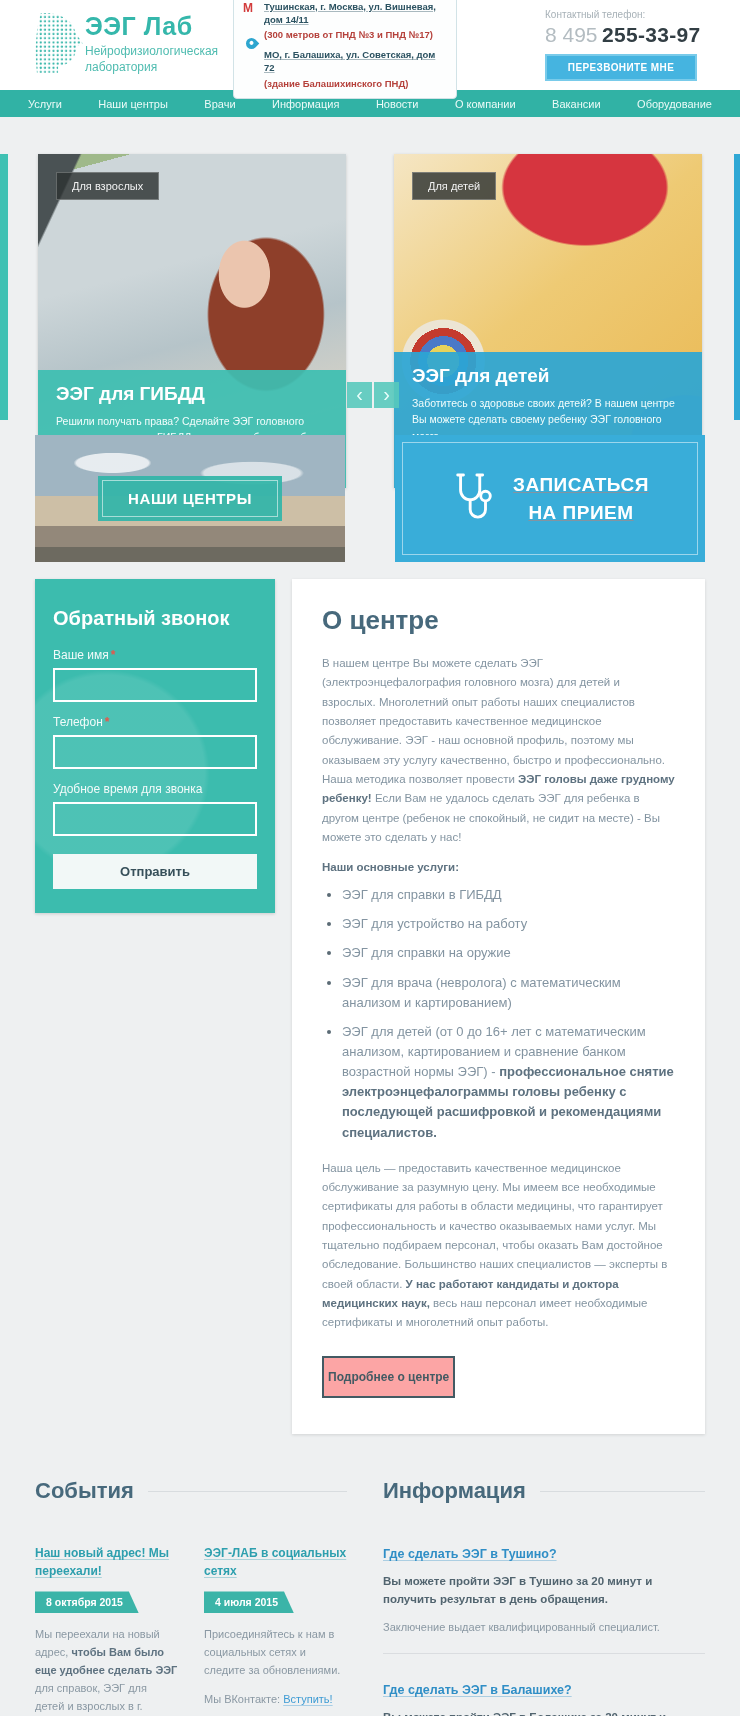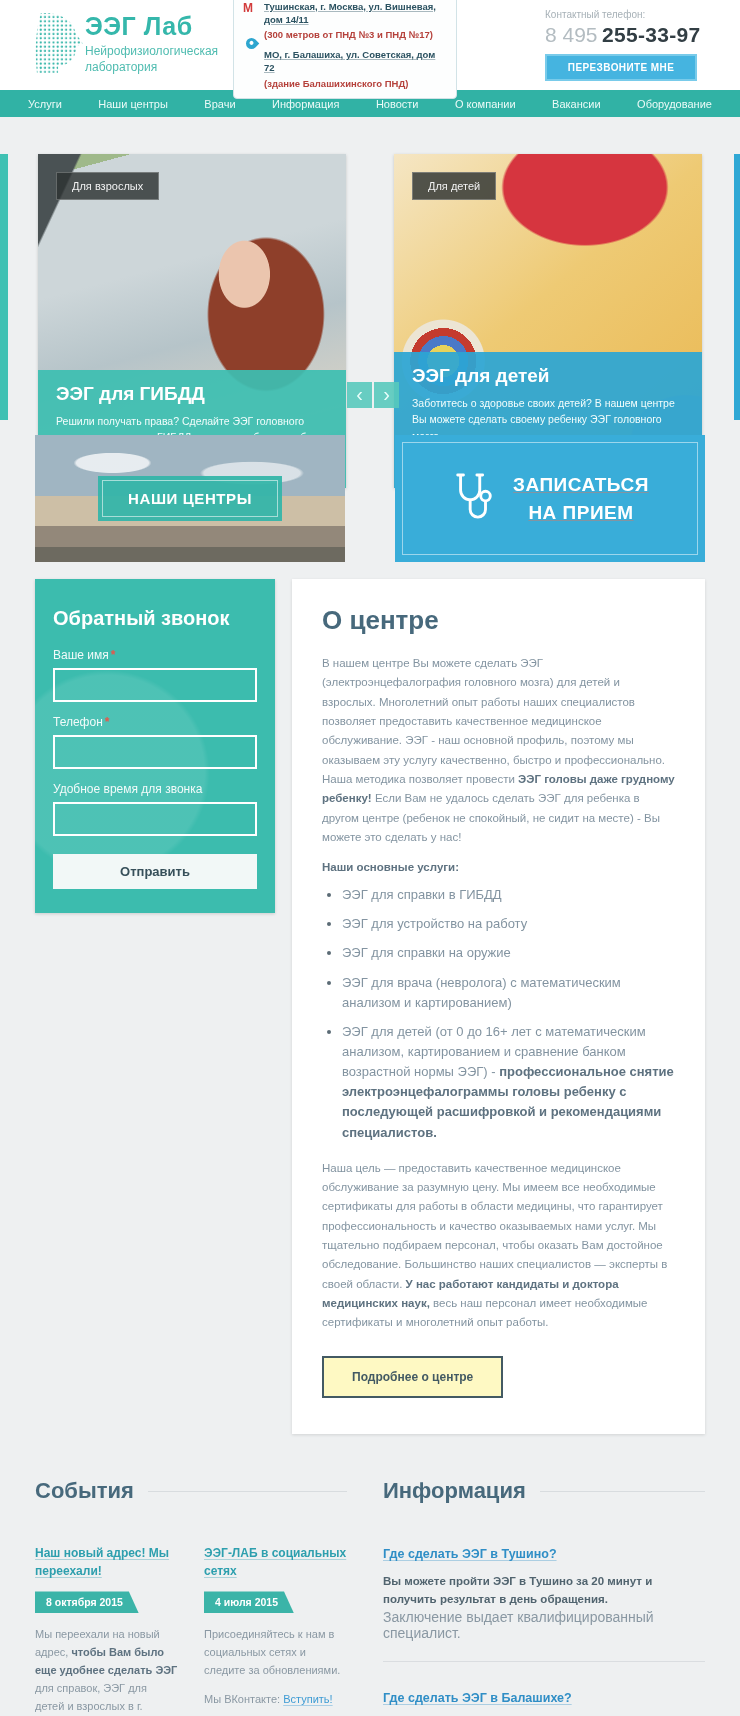--- a/index.html
+++ b/index.html
@@ -109,43 +109,43 @@
     font-size:13px; font-weight:bold; margin-top:5px; cursor:pointer; }
 
   .about-card { flex:1; background:#fff; padding:26px 30px 36px; box-shadow:0 1px 3px rgba(0,0,0,.12); }
   .about-title { font-size:26px; font-weight:600; color:#47697c; margin-bottom:18px; }
   .about-card p { font-size:11.5px; line-height:1.68; color:#8394a1; margin-bottom:14px; }
   .bold { font-weight:bold; color:#5e7280; }
   .svc-head { font-size:11.5px; font-weight:bold; color:#5e7280; margin:4px 0 12px; }
   .svc-list { list-style:disc; padding-left:20px; margin-bottom:16px; }
   .svc-list li { font-size:13px; line-height:1.55; color:#8394a1; margin-bottom:9px; }
   .svc-list li::marker { color:#5b6b75; }
-  .more-btn { display:inline-block; margin-top:10px; border:2px solid #435a63; background:#fef9c3;
-    color:#435a63; font-size:12px; font-weight:bold; padding:12px 28px; cursor:pointer; }
+  .more-btn { display:inline-block; margin-top:10px; border:2px solid #435a63; background:#fca5a5;
+    color:#435a63; font-size:12px; font-weight:bold; padding:12px 4px; cursor:pointer; }
 
   
   .news { display:flex; gap:36px; padding:44px 35px 36px; }
   .col-events { width:312px; }
   .col-info { flex:1; }
   .sec-head { display:flex; align-items:center; gap:14px; margin-bottom:40px; }
   .sec-head h2 { font-size:22px; font-weight:600; color:#47697c; }
   .sec-head .rule { flex:1; height:1px; background:#d8dcdf; }
   .ev-items { display:flex; gap:26px; }
   .ev-item { flex:1; }
   .ev-title { font-size:12px; font-weight:bold; color:#2d9fae; line-height:1.5;
     text-decoration:underline; text-decoration-color:rgba(45,159,174,.35); text-underline-offset:2px; display:inline-block; }
   .date-badge { display:inline-block; margin-top:11px; background:#3bb4a8; color:#fff; font-size:10.5px; font-weight:bold;
     padding:5px 16px 5px 11px; clip-path:polygon(0 0, calc(100% - 10px) 0, 100% 100%, 0 100%); }
   .ev-text { margin-top:13px; font-size:11px; line-height:1.62; color:#8a98a3; }
   .soc-line { margin-top:13px; font-size:11px; color:#8a98a3; }
   .soc-line a { color:#3e9bd4; text-decoration:underline; text-decoration-color:rgba(62,155,212,.4); text-underline-offset:2px; }
   .info-item .info-title { font-size:12.5px; font-weight:bold; color:#2f8ec6; display:inline-block;
     text-decoration:underline; text-decoration-color:rgba(47,142,198,.35); text-underline-offset:2px; }
   .info-lead { margin-top:11px; font-size:11.5px; font-weight:bold; color:#51646f; line-height:1.55; }
-  .info-note { margin-top:0; font-size:14px; color:#8a98a3; }
+  .info-note { margin-top:12px; font-size:11px; color:#8a98a3; }
   .info-item hr { border:none; border-top:1px solid #dadde0; margin:20px 0 26px; }
 </style>
 </head>
 <body>
 
 <div class="header">
   <div class="logo">
     <span>
       <svg width="50" height="64" viewBox="0 0 52 66">
         <defs>

